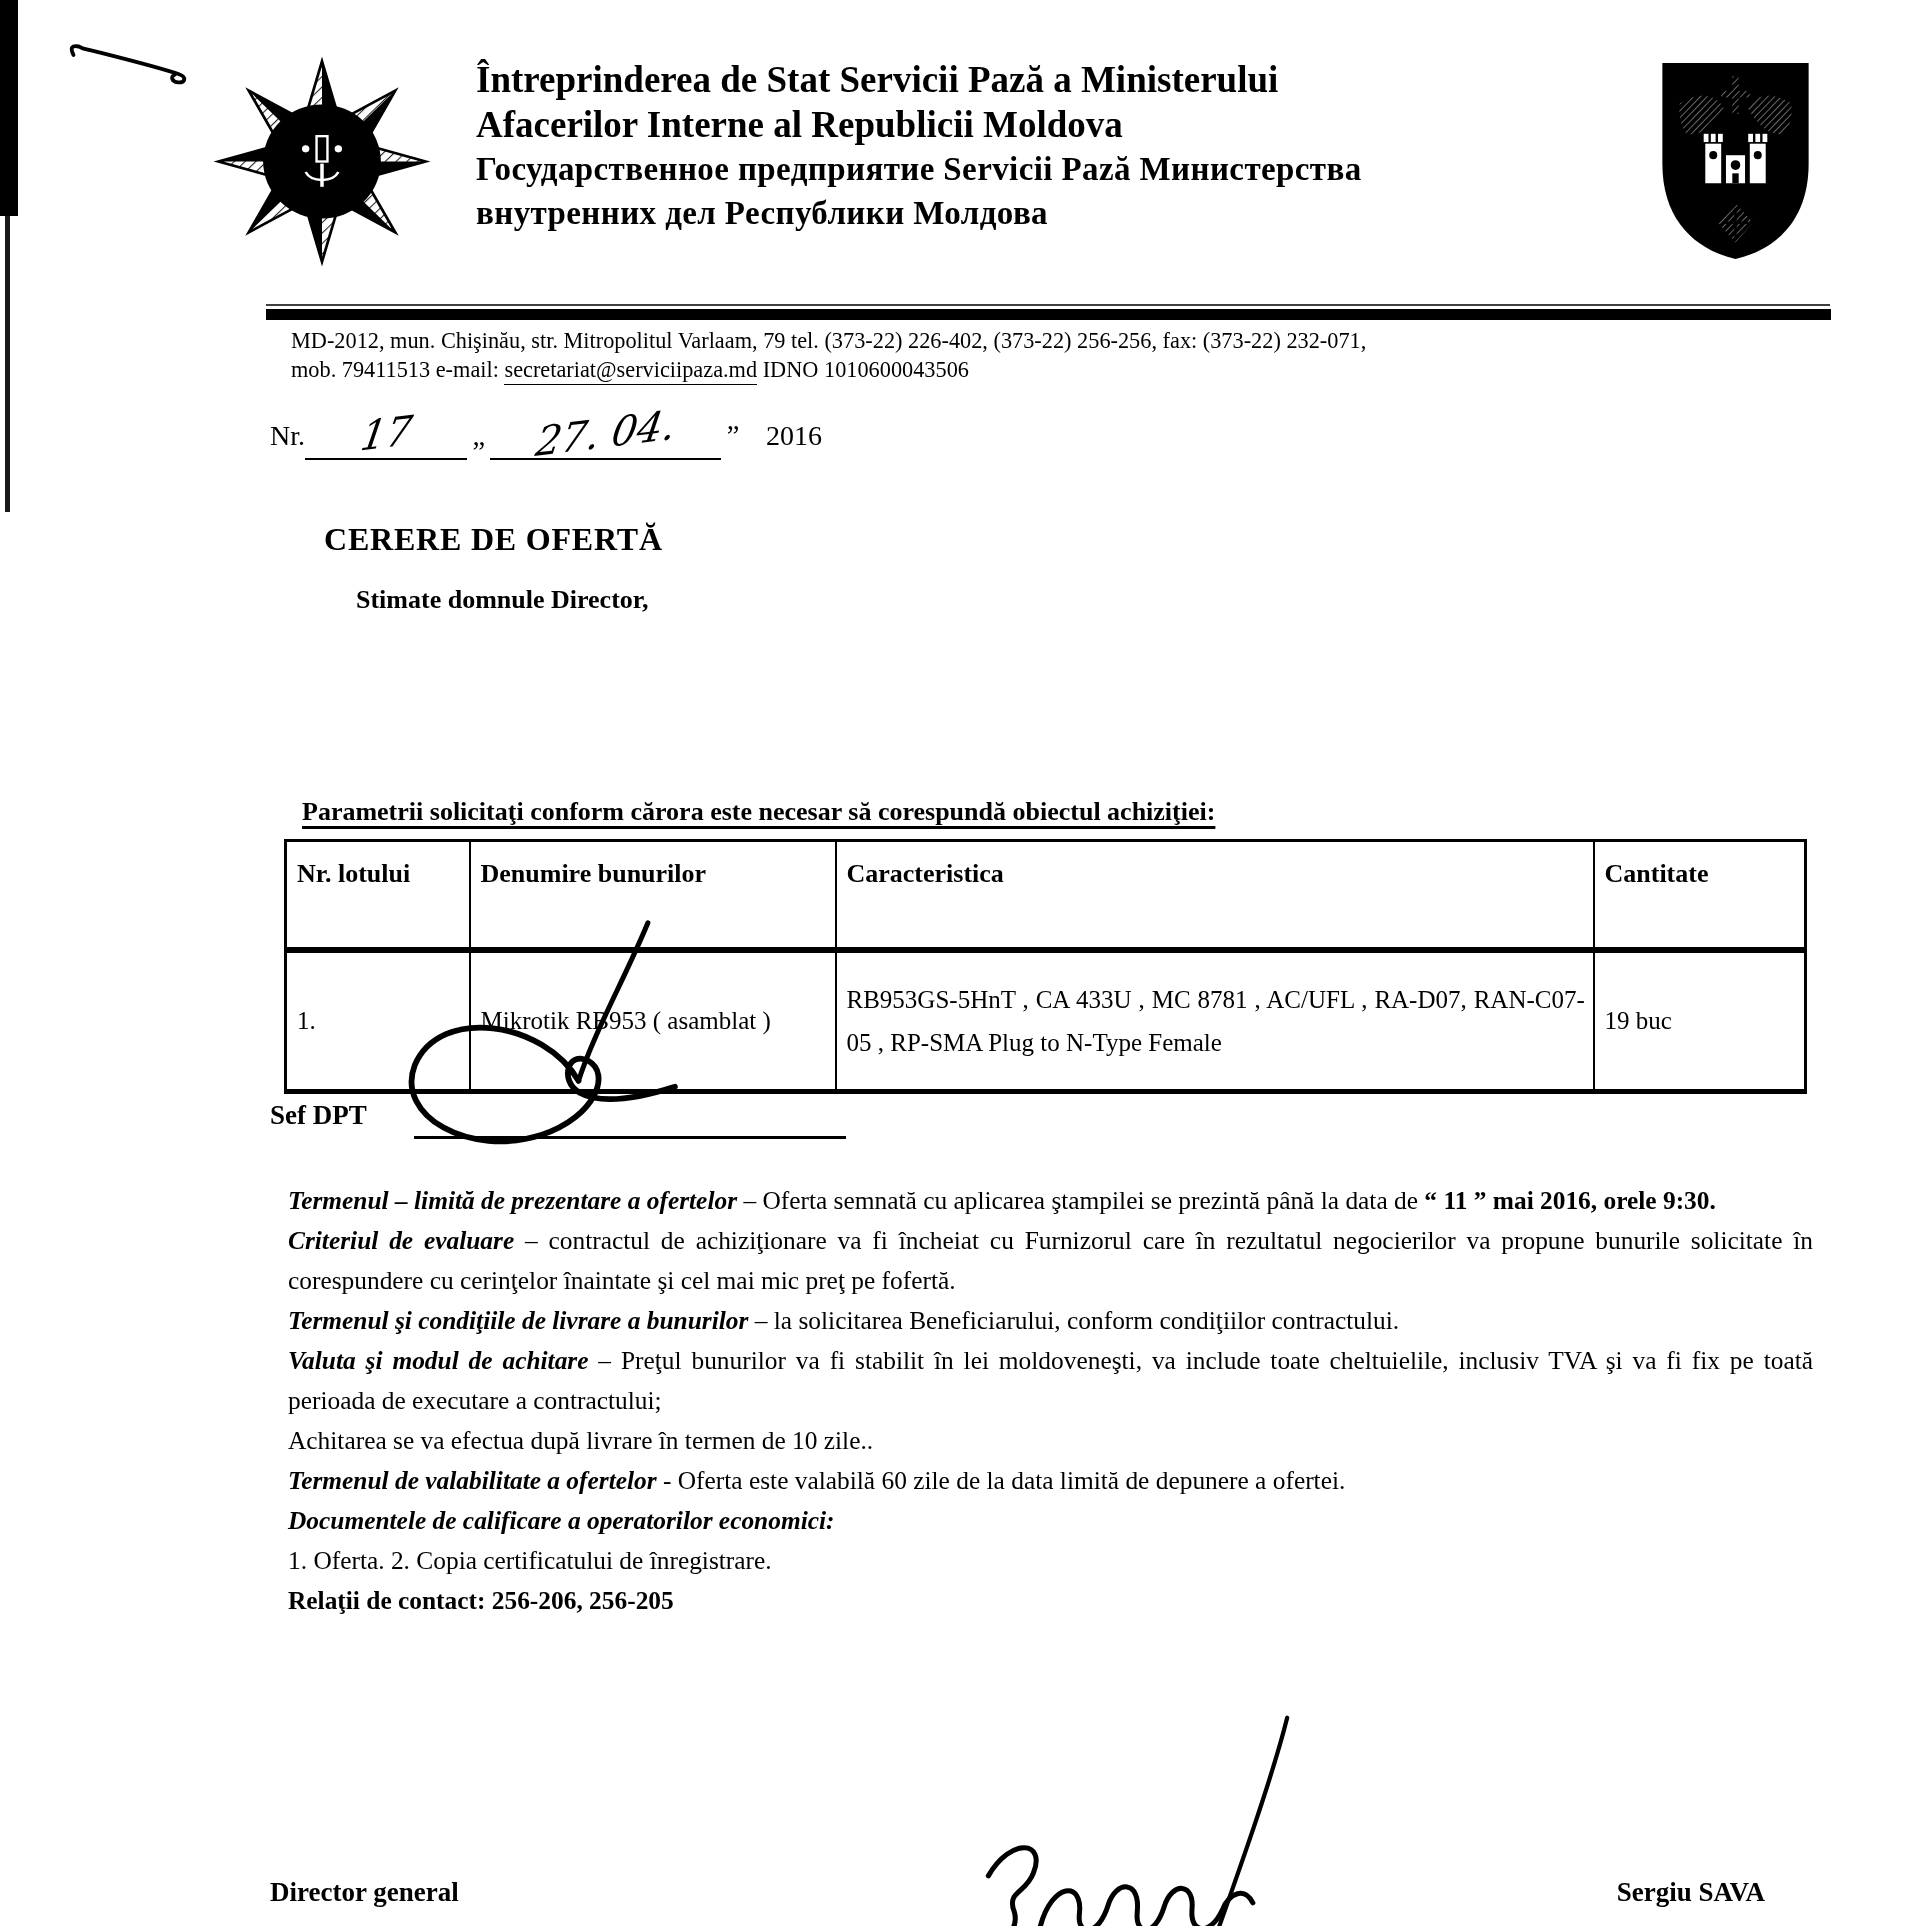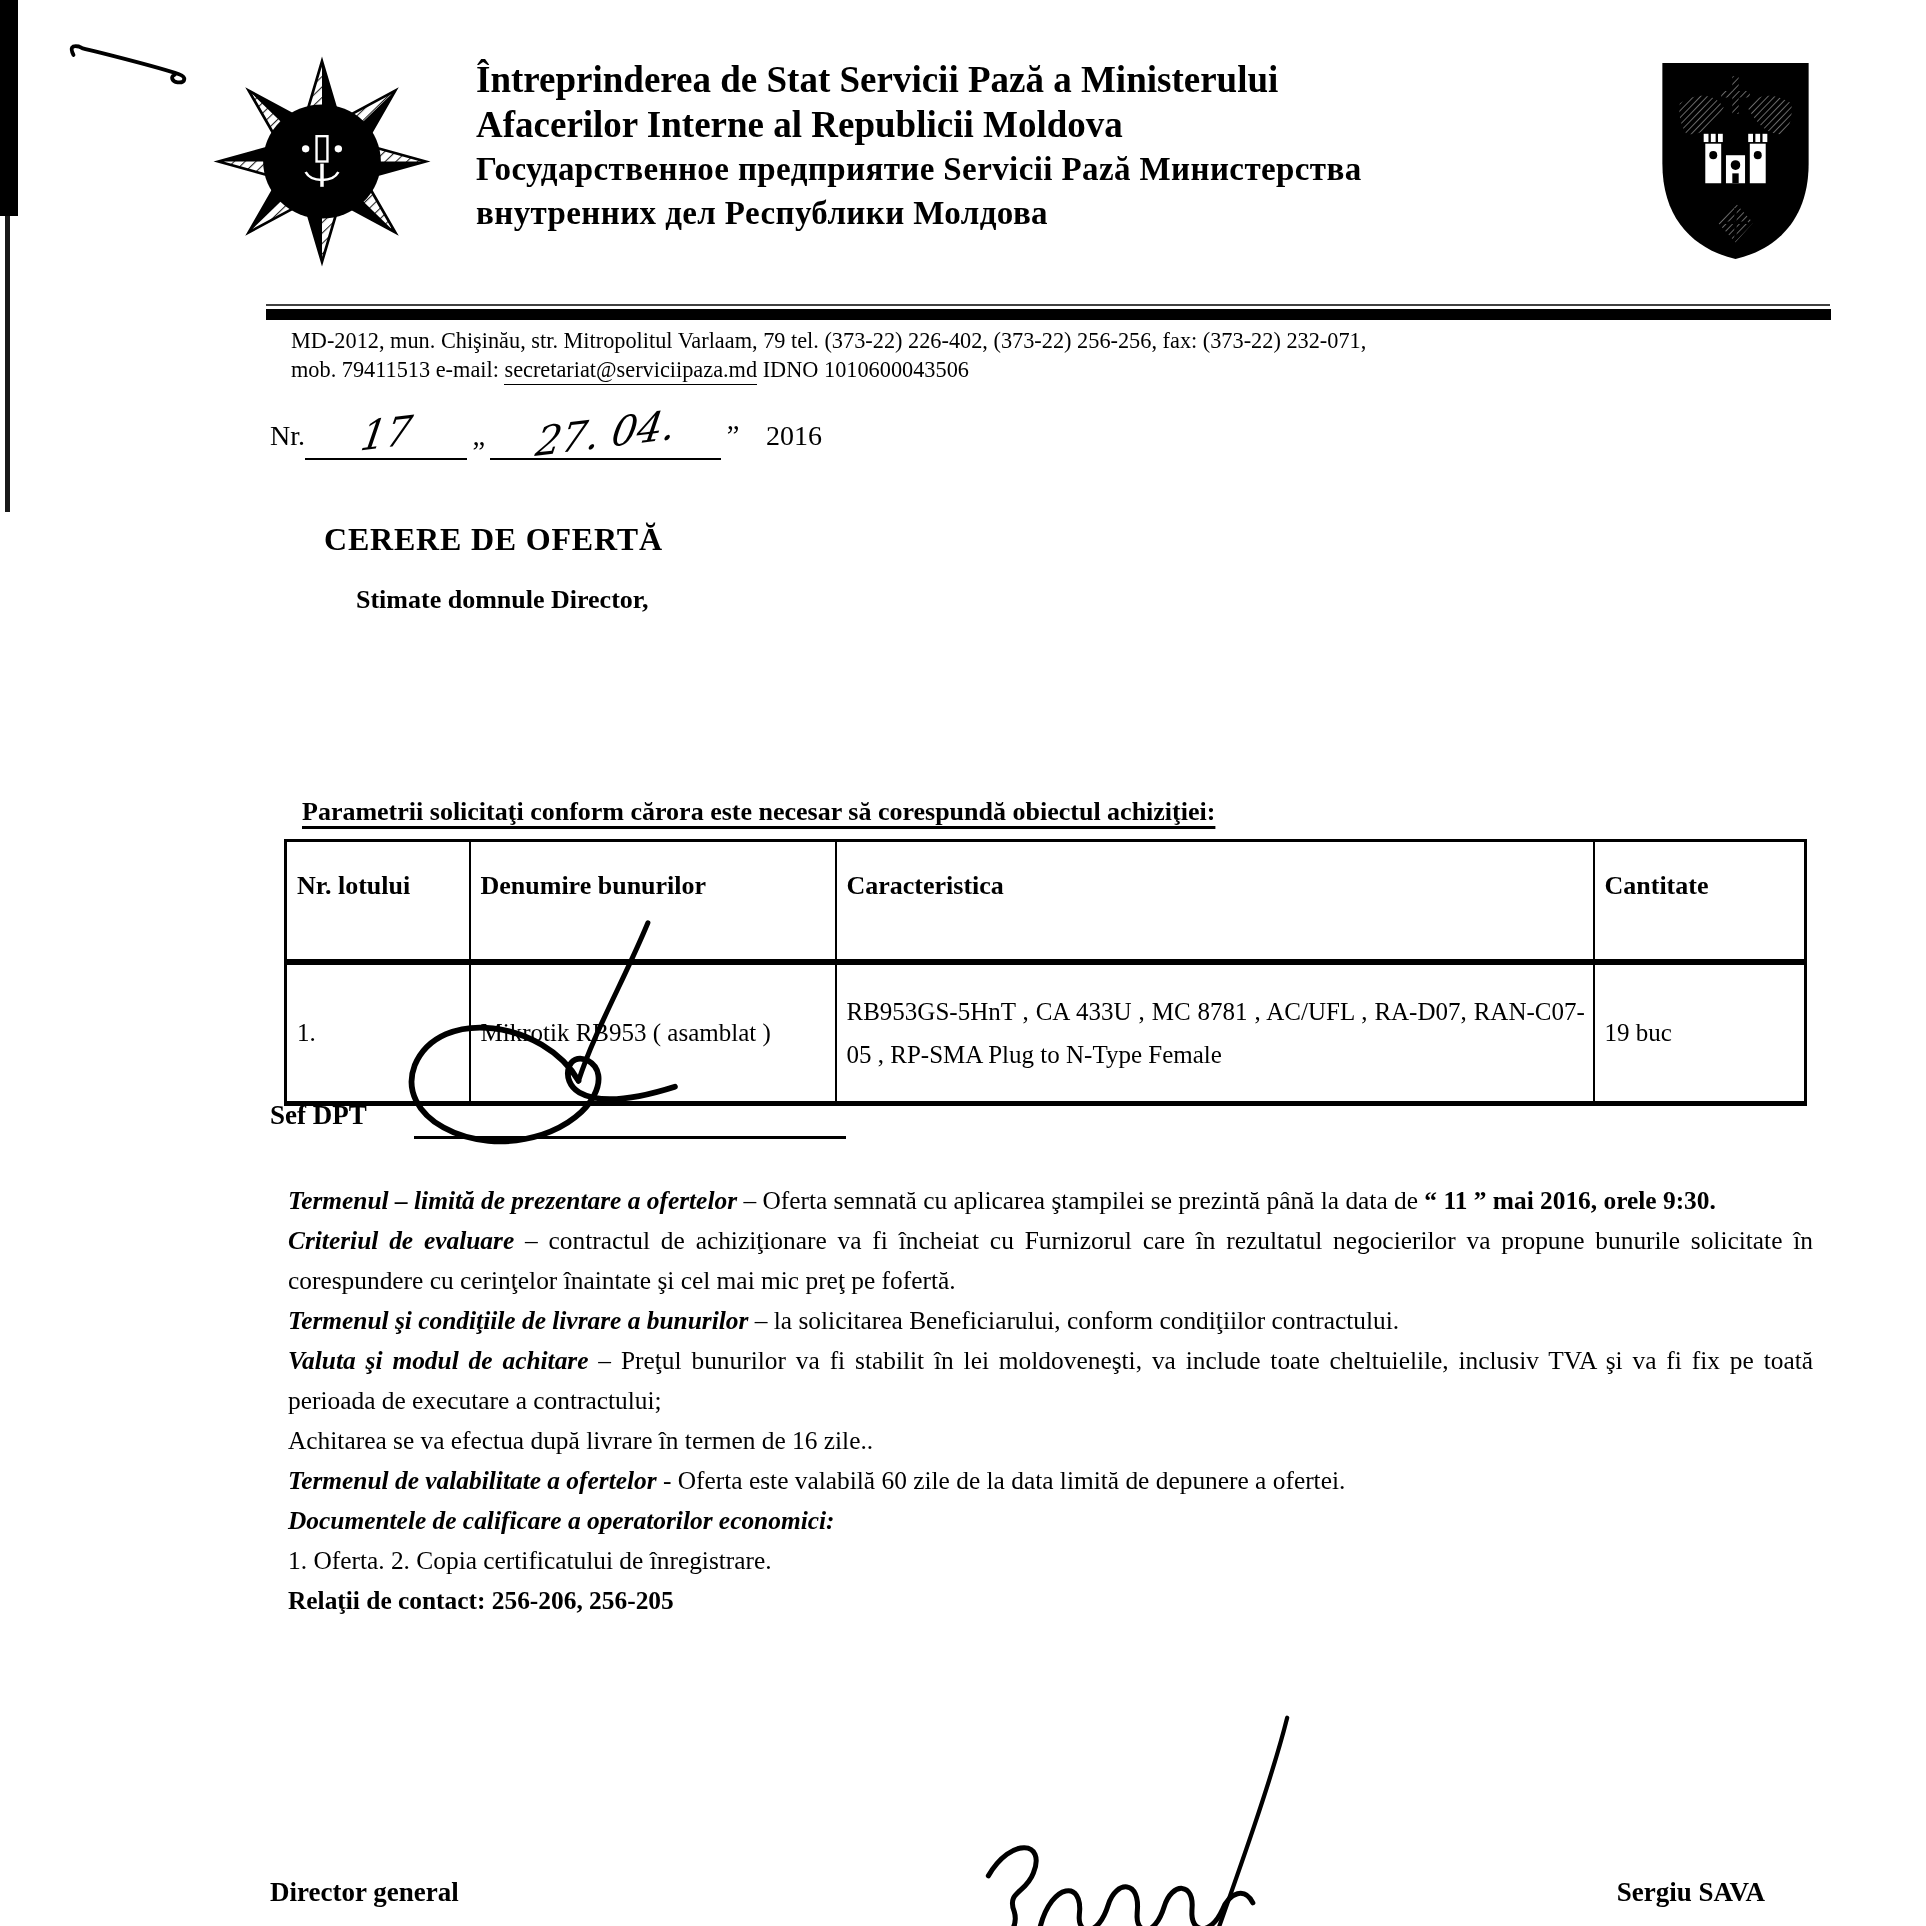--- a/index.html
+++ b/index.html
@@ -38,21 +38,21 @@
          text-align:justify;text-indent:54px;}
 
   .params-heading{left:302px;top:797px;font-size:26px;font-weight:bold;
         text-decoration:underline;text-decoration-thickness:2.7px;text-underline-offset:6.2px;}
 
   
   table.spec{left:284px;top:839px;position:absolute;border-collapse:collapse;table-layout:fixed;
              width:1519px;border:3.9px solid #000;border-bottom-width:5.8px;}
   table.spec td{border:2.7px solid #000;font-size:25px;vertical-align:middle;padding:3.1px 7.7px 3.1px 10px;}
   tr.head td{font-weight:bold;font-size:26px;vertical-align:top;line-height:45px;
-             height:93px;border-bottom-width:6.2px;padding-top:21px;}
+             height:93px;border-bottom-width:6.2px;padding-top:9px;}
   tr.body td{height:130px;}
   td.charact{text-align:justify;line-height:43px;}
   td.denum{line-height:42px;}
 
   .sef{left:270px;top:1100px;font-size:27px;font-weight:bold;}
   .sef-line{left:414px;top:1136px;width:432px;height:3.1px;background:#000;}
 
   .sections{left:288px;top:1180px;width:1525px;font-size:25.4px;line-height:40px;text-align:justify;}
   .sections p{margin:0;}
   .lead{font-weight:bold;font-style:italic;}
@@ -183,21 +183,21 @@
   <svg class="abs" style="left:378px;top:917px;width:482px;height:293px;" viewBox="0 0 1250 760">
     <path class="sig" d="M700,15 C640,160 560,300 520,425" stroke-width="13"></path>
     <path class="sig" d="M520,425 C430,270 160,230 95,385 C45,515 235,625 425,565 C565,518 605,405 545,373 C492,346 470,425 522,455 C575,485 660,475 770,440" stroke-width="15"></path>
   </svg>
 
   <div class="abs sections">
     <p><span class="lead">Termenul – limită de prezentare a ofertelor</span><span> – Oferta semnată cu aplicarea ştampilei se prezintă până la data de </span><span class="bld">“ 11 ” mai 2016, orele 9:30.</span></p>
     <p><span class="lead">Criteriul de evaluare</span><span> – contractul de achiziţionare va fi încheiat cu Furnizorul care în rezultatul negocierilor va propune bunurile solicitate în corespundere cu cerinţelor înaintate şi cel mai mic preţ pe fofertă.</span></p>
     <p><span class="lead">Termenul şi condiţiile de livrare a bunurilor</span><span> – la solicitarea Beneficiarului, conform condiţiilor contractului.</span></p>
     <p><span class="lead">Valuta şi modul de achitare</span><span> – Preţul bunurilor va fi stabilit în lei moldoveneşti, va include toate cheltuielile, inclusiv TVA şi va fi fix pe toată perioada de executare a contractului;</span></p>
-    <p><span>Achitarea se va efectua după livrare în termen de 16 zile..</span></p>
+    <p><span>Achitarea se va efectua după livrare în termen de 10 zile..</span></p>
     <p><span class="lead">Termenul de valabilitate a ofertelor</span><span> - Oferta este valabilă 60 zile de la data limită de depunere a ofertei.</span></p>
     <p><span class="lead">Documentele de calificare a operatorilor economici:</span></p>
     <p><span>1. Oferta. 2. Copia certificatului de înregistrare.</span></p>
     <p><span class="bld">Relaţii de contact: 256-206, 256-205</span></p>
   </div>
 
   <div class="abs signoff">
     <span>Director general</span>
     <span>Sergiu SAVA</span>
   </div>

